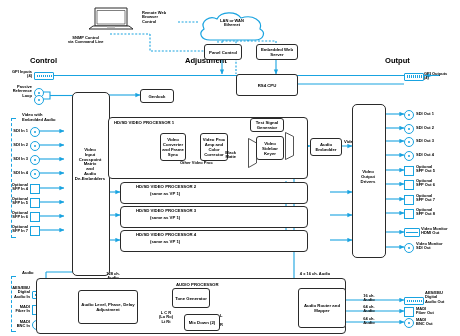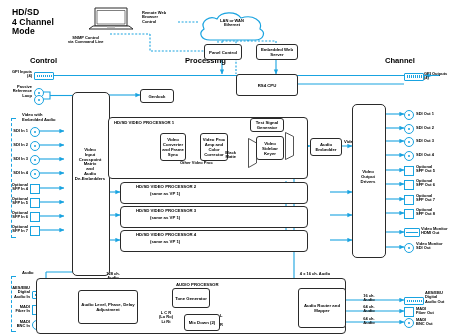--- a/index.html
+++ b/index.html
@@ -142,27 +142,24 @@
       <path d="M384,155 L404,155" marker-end="url(#ar)"></path>
       <path d="M384,170 L404,170" marker-end="url(#ar)"></path>
       <path d="M384,184 L404,184" marker-end="url(#ar)"></path>
       <path d="M384,199 L404,199" marker-end="url(#ar)"></path>
       <path d="M384,213 L404,213" marker-end="url(#ar)"></path>
       <path d="M384,232 L404,232" marker-end="url(#ar)"></path>
       <path d="M384,247 L404,247" marker-end="url(#ar)"></path>
     </g>
   </svg>
 
-  <div class="lbl title" style="left:12px;top:8px;">HD/SD
-4 Channel
-Mode</div>
 
   <div class="lbl section" style="left:30px;top:57px;">Control</div>
-  <div class="lbl section" style="left:185px;top:57px;">Processing</div>
-  <div class="lbl section" style="left:385px;top:57px;">Channel</div>
+  <div class="lbl section" style="left:185px;top:57px;">Adjustment</div>
+  <div class="lbl section" style="left:385px;top:57px;">Output</div>
 
   <div class="laptop" style="left:85px;top:6px;width:52px;height:28px;">
     <svg viewBox="0 0 52 28" width="52" height="28">
       <path d="M10,2 L42,2 L42,20 L10,20 Z" fill="#fff" stroke="#2a2a2a" stroke-width="1"></path>
       <path d="M12,4.5 L40,4.5 L40,18 L12,18 Z" fill="#fff" stroke="#2a2a2a" stroke-width="0.6"></path>
       <path d="M4,23 L48,23 L44,20 L8,20 Z" fill="#fff" stroke="#2a2a2a" stroke-width="1"></path>
       <rect x="22" y="20.6" width="8" height="1.2" fill="#bbb"></rect>
     </svg>
   </div>
   <div class="lbl tiny" style="left:68px;top:36px;text-align:center;">SNMP Control

